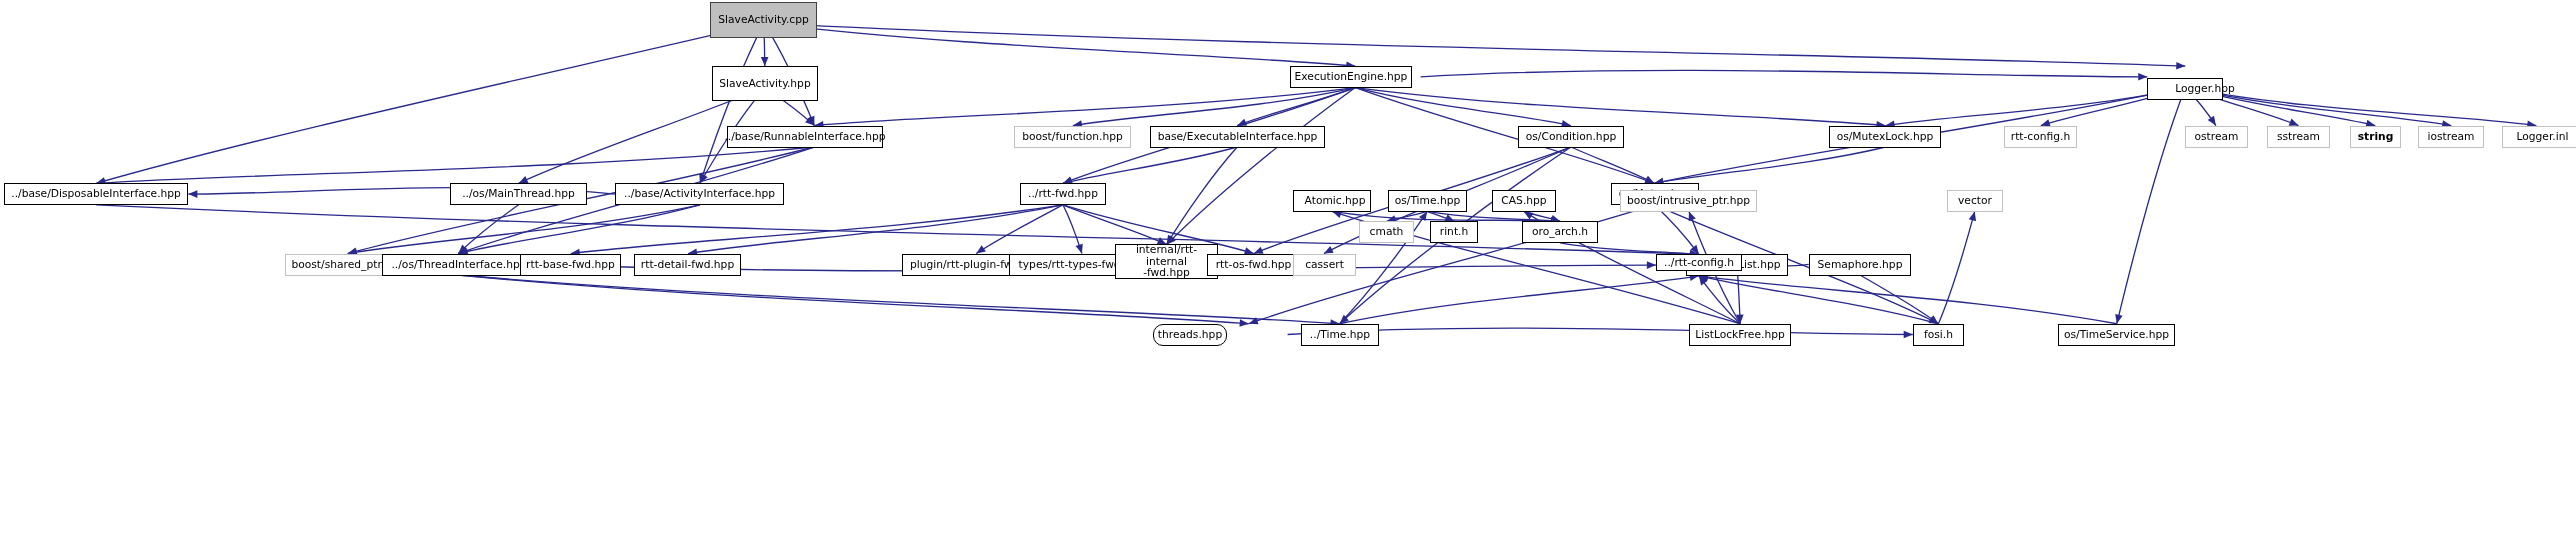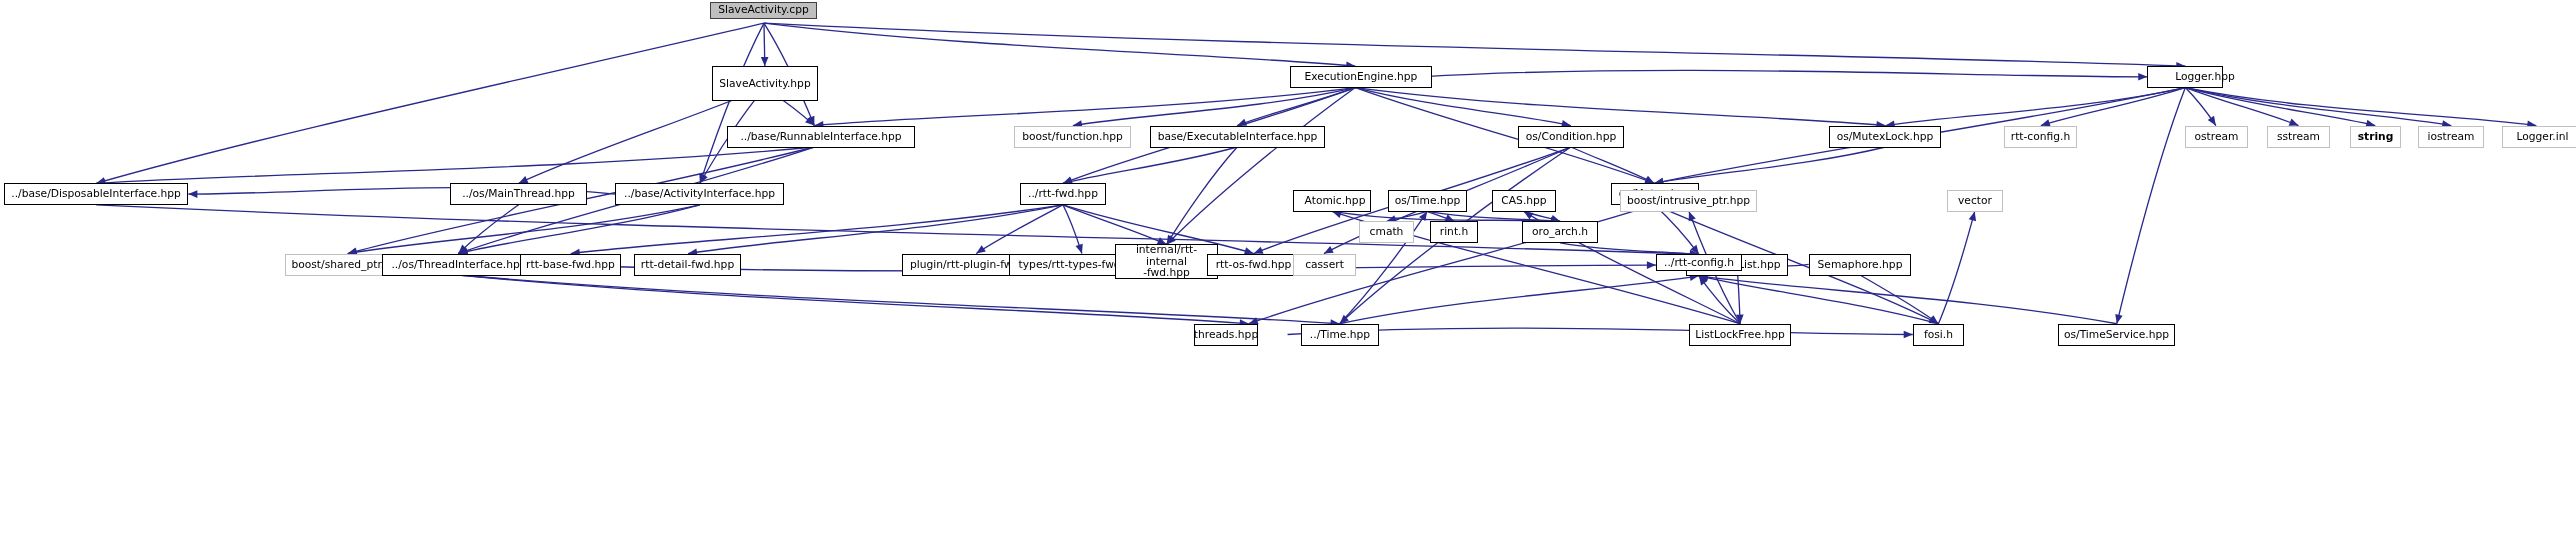--- a/index.html
+++ b/index.html
@@ -163,25 +163,25 @@
       <path class="edge" d="M1728,256 C1739.55,260.485 1752.75,264.4 1761,268"></path>
       <polygon class="arrow" points="1761,268 1749.0783223402611,267.81669212432604 1752.757811335607,259.3845298433254"></polygon>
       <path class="edge" d="M1728,256 C1784.35,266.245 1848.75,264.4 1889,268"></path>
       <polygon class="arrow" points="1889,268 1877.6339433416772,271.60177123646093 1878.4535287992628,262.43835049539956"></polygon>
       <path class="edge" d="M1845,256 C1860.4,260.98 1878,264.4 1889,268"></path>
       <polygon class="arrow" points="1889,268 1877.114851902601,268.9503971290447 1879.9764112584157,260.20674354183353"></polygon>
       <path class="edge" d="M1889,294 C1947.8,305.06 2015,303.8 2057,308"></path>
       <polygon class="arrow" points="2057,308 2045.5968738001936,311.482630165735 2046.5123080151868,302.328288015803"></polygon>
     </svg>
   <div id="nodes">
-      <div class="node hl" style="left: 710px; top: 1.7px; width: 107px; height: 17px;">SlaveActivity.cpp</div>
+      <div class="node hl" style="left: 710px; top: 1.7px; width: 107px; height: 36px;">SlaveActivity.cpp</div>
       <div class="node" style="left: 712px; top: 66px; width: 106px; height: 35px;">SlaveActivity.hpp</div>
-      <div class="node" style="left: 1290px; top: 66px; width: 142px; height: 21.5px;">ExecutionEngine.hpp</div>
-      <div class="node" style="left: 2147px; top: 66px; width: 76px; height: 21.5px; padding-left: 40px;">Logger.hpp</div>
-      <div class="node" style="left: 727px; top: 126px; width: 188px; height: 21.5px;">../base/RunnableInterface.hpp</div>
+      <div class="node" style="left: 1290px; top: 66px; width: 122px; height: 21.5px;">ExecutionEngine.hpp</div>
+      <div class="node" style="left: 2147px; top: 78px; width: 76px; height: 21.5px; padding-left: 40px;">Logger.hpp</div>
+      <div class="node" style="left: 727px; top: 126px; width: 156px; height: 21.5px;">../base/RunnableInterface.hpp</div>
       <div class="node ext" style="left: 1014px; top: 126px; width: 117px; height: 21.5px;">boost/function.hpp</div>
       <div class="node" style="left: 1150px; top: 126px; width: 175px; height: 21.5px;">base/ExecutableInterface.hpp</div>
       <div class="node" style="left: 1518px; top: 126px; width: 106px; height: 21.5px;">os/Condition.hpp</div>
       <div class="node" style="left: 1829px; top: 126px; width: 112px; height: 21.5px;">os/MutexLock.hpp</div>
       <div class="node ext" style="left: 2004px; top: 126px; width: 73px; height: 21.5px;">rtt-config.h</div>
       <div class="node ext" style="left: 2185px; top: 126px; width: 63px; height: 21.5px;">ostream</div>
       <div class="node ext" style="left: 2267px; top: 126px; width: 63px; height: 21.5px;">sstream</div>
       <div class="node ext" style="left: 2350px; top: 126px; width: 51px; height: 21.5px; font-weight: bold;">string</div>
       <div class="node ext" style="left: 2418px; top: 126px; width: 66px; height: 21.5px;">iostream</div>
       <div class="node ext" style="left: 2502px; top: 126px; width: 81px; height: 21.5px;">Logger.inl</div>
@@ -195,21 +195,21 @@
       <div class="node" style="left: 520px; top: 254px; width: 101px; height: 21.5px;">rtt-base-fwd.hpp</div>
       <div class="node" style="left: 634px; top: 254px; width: 107px; height: 21.5px;">rtt-detail-fwd.hpp</div>
       <div class="node" style="left: 902px; top: 254px; width: 149px; height: 21.5px;">plugin/rtt-plugin-fwd.hpp</div>
       <div class="node" style="left: 1009px; top: 254px; width: 145px; height: 21.5px;">types/rtt-types-fwd.hpp</div>
       <div class="node" style="left: 1115px; top: 244px; width: 103px; height: 35px;">internal/rtt-internal
 -fwd.hpp</div>
       <div class="node" style="left: 1207px; top: 254px; width: 93px; height: 21.5px;">rtt-os-fwd.hpp</div>
       <div class="node ext" style="left: 1293px; top: 254px; width: 63px; height: 21.5px;">cassert</div>
       <div class="node" style="left: 1686px; top: 254px; width: 102px; height: 21.5px;">internal/List.hpp</div>
       <div class="node" style="left: 1809px; top: 254px; width: 102px; height: 21.5px;">Semaphore.hpp</div>
-      <div class="node" style="left: 1194px; top: 324px; width: 64px; height: 21.5px;">threads.hpp</div>
+      <div class="node" style="left: 1153px; top: 324px; width: 74px; height: 21.5px; border-radius: 10px;">threads.hpp</div>
       <div class="node" style="left: 1301px; top: 324px; width: 78px; height: 21.5px;">../Time.hpp</div>
       <div class="node" style="left: 1689px; top: 324px; width: 102px; height: 21.5px;">ListLockFree.hpp</div>
       <div class="node" style="left: 1913px; top: 324px; width: 51px; height: 21.5px;">fosi.h</div>
       <div class="node" style="left: 2058px; top: 324px; width: 117px; height: 21.5px;">os/TimeService.hpp</div>
       <div class="node" style="left: 1293px; top: 190px; width: 78px; height: 21.5px; padding-left: 6px;">Atomic.hpp</div>
       <div class="node" style="left: 1388px; top: 190px; width: 79px; height: 21.5px;">os/Time.hpp</div>
       <div class="node" style="left: 1492px; top: 190px; width: 64px; height: 21.5px;">CAS.hpp</div>
       <div class="node ext" style="left: 1620px; top: 190px; width: 137px; height: 21.5px;">boost/intrusive_ptr.hpp</div>
       <div class="node ext" style="left: 1947px; top: 190px; width: 56px; height: 21.5px;">vector</div>
       <div class="node ext" style="left: 1359px; top: 221px; width: 55px; height: 21.5px;">cmath</div>

